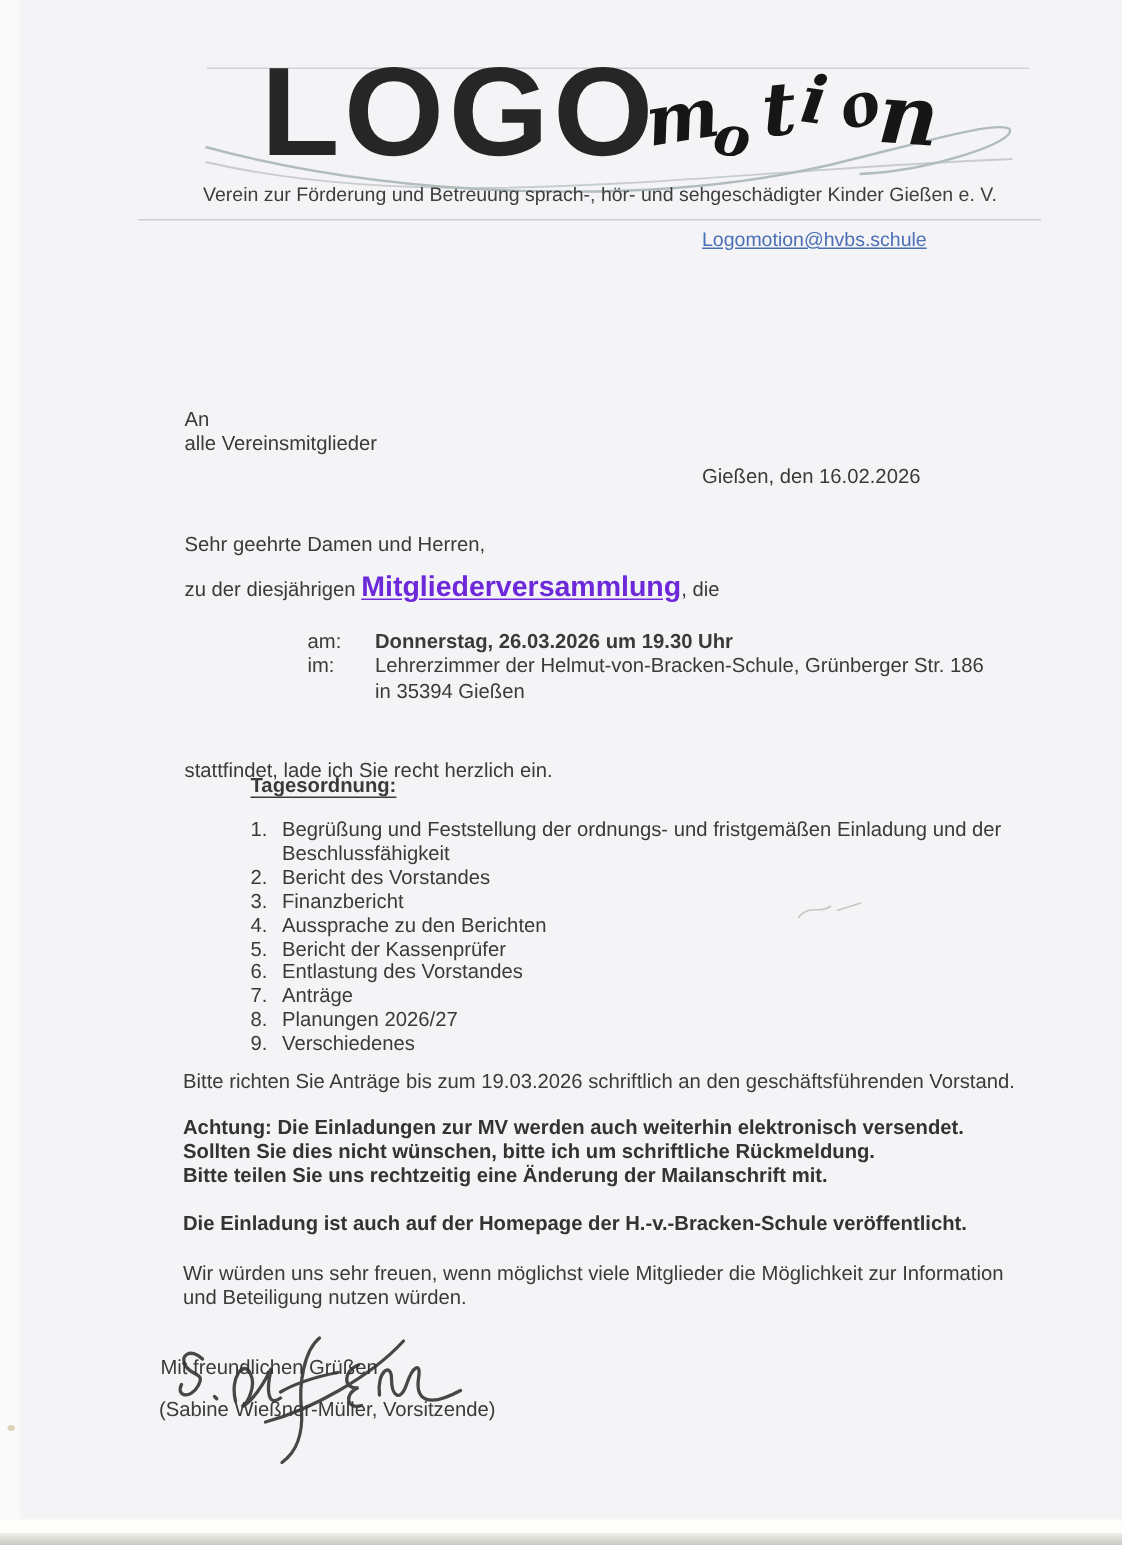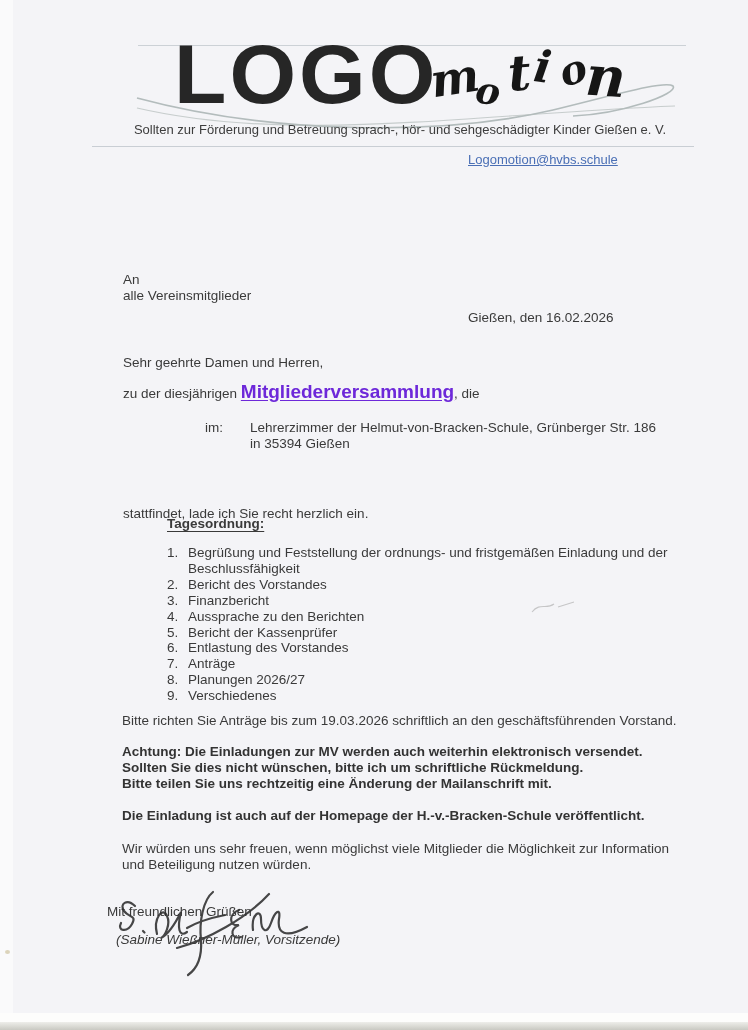--- a/index.html
+++ b/index.html
@@ -75,61 +75,65 @@
   .agenda-num { width:21px; flex:none; }
   .agenda-text { white-space:pre-line; width:500px; }
 
   .antraege { left:122px; top:713px; white-space:nowrap; }
   .notice { left:122px; top:744px; font-weight:700; color:#333; }
   .notice div { line-height:16.2px; white-space:nowrap; }
   .homepage { left:122px; top:808px; font-weight:700; color:#333; white-space:nowrap; }
   .closing-para { left:122px; top:841px; white-space:pre-line; width:600px; line-height:16.2px; }
 
   .greeting { left:107px; top:904px; }
-  .name-line { left:116px; top:932px;font-style:italic; }
+  .name-line { left:106px; top:932px; }
   .signature { left:113px; top:888px; }
 
   .pencil-squiggle { left:530px; top:598px; opacity:.6; }
 </style>
 </head>
 <body>
 
 <div class="abs scan-left-strip"></div>
 <div class="abs scan-bottom-light"></div>
 <div class="abs scan-bottom-edge"></div>
 <div class="abs scan-speck"></div>
 
 <div class="abs faint-line-top"></div>
 <svg class="abs logo-swoosh" width="548" height="80" viewBox="0 0 548 80">
   <path d="M4,28 C130,62 300,68 420,40 C478,26 532,10 540,16 C546,24 488,44 440,46" fill="none" stroke="#a7b2b1" stroke-width="1.6" opacity="0.85"></path>
   <path d="M4,38 C160,74 340,44 542,36" fill="none" stroke="#b3bcbb" stroke-width="1.2" opacity="0.7"></path>
 </svg>
 <div class="abs logo-main">LOGO</div>
 <div class="abs logo-motion"><span class="ml ml0">m</span><span class="ml ml1">o</span><span class="ml ml2">t</span><span class="ml ml3">i</span><span class="ml ml4">o</span><span class="ml ml5">n</span></div>
-<div class="abs tagline">Sollten zur Förderung und Betreuung sprach-, hör- und sehgeschädigter Kinder Gießen e. V.</div>
+<div class="abs tagline">Verein zur Förderung und Betreuung sprach-, hör- und sehgeschädigter Kinder Gießen e. V.</div>
 <div class="abs faint-line-bottom"></div>
 
 <div class="abs contact">
   <a href="#" style="color:#4a6fb5;" title="Logomotion@hvbs.schule">Logomotion@hvbs.schule</a>
 </div>
 
 <div class="abs recipient t">
   <div>An</div>
   <div>alle Vereinsmitglieder</div>
 </div>
 <div class="abs dateline t">Gießen, den 16.02.2026</div>
 
 <div class="abs salutation t">Sehr geehrte Damen und Herren,</div>
 
 <div class="abs invite-line t">
   <span>zu der diesjährigen </span><span class="hl">Mitgliederversammlung</span><span>, die</span>
 </div>
 
 <div class="abs details t">
 
+    <div class="detail-row">
+      <span class="detail-label">am:</span>
+      <span class="detail-value bold">Donnerstag, 26.03.2026 um 19.30 Uhr</span>
+    </div>
 
     <div class="detail-row">
       <span class="detail-label">im:</span>
       <span class="detail-value">Lehrerzimmer der Helmut-von-Bracken-Schule, Grünberger Str. 186</span>
     </div>
 
     <div class="detail-row">
       <span class="detail-label"></span>
       <span class="detail-value">in 35394 Gießen</span>
     </div>

